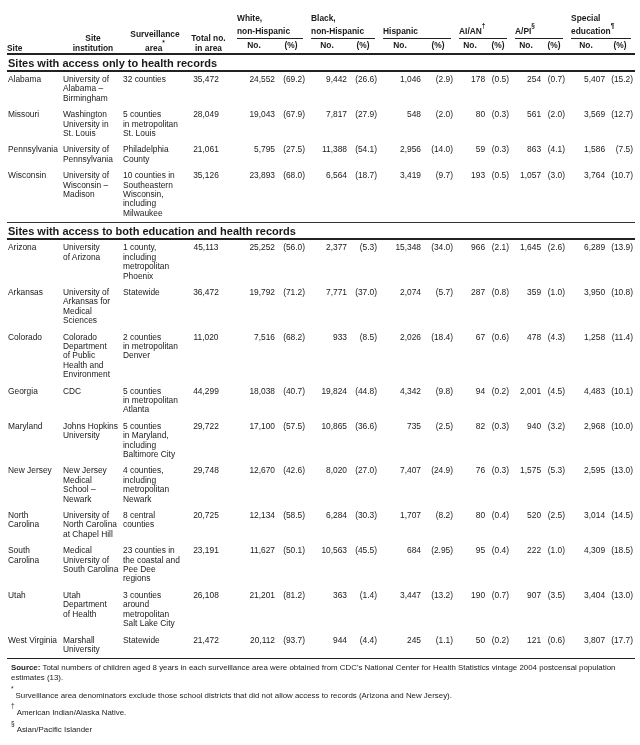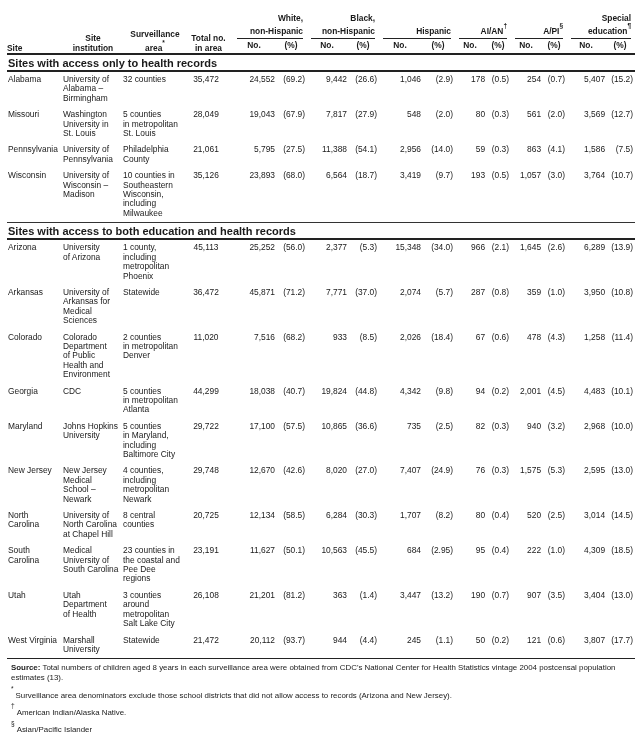--- a/index.html
+++ b/index.html
@@ -22,21 +22,21 @@
     overflow:hidden;
   }
   thead th{font-weight:bold;vertical-align:bottom;padding-top:6px;}
   thead{border-bottom:2px solid #222;}
   .pre{white-space:pre-line;}
   .h-site{text-align:left;}
   .h-inst,.h-area,.h-total{text-align:center;}
   .h-total{padding-right:3px;}
   th.h-group{padding-left:0;padding-right:0;}
   .grp{
-    border-bottom:1px solid #222;text-align:right;margin:0 4px;
+    border-bottom:1px solid #222;text-align:left;margin:0 4px;
     padding-bottom:1px;
   }
   .hsup,.fsup{font-size:6.5px;position:relative;top:-0.35em;}
   tr.subhead th{text-align:center;padding:2px 0 3px 0;}
   tbody.sect-head td{
     font-weight:bold;font-size:11px;line-height:10px;
     padding:3px 0 2px 1px;
   }
   tbody.sect-head{border-bottom:2px solid #222;}
   tbody.sect-head.second{border-top:1px solid #333;}
@@ -250,21 +250,21 @@
     </tr>
 
     <tr class="data-row">
       <td class="c-site">Arkansas</td>
       <td class="c-inst">University of
 Arkansas for
 Medical
 Sciences</td>
       <td class="c-area">Statewide</td>
       <td class="c-total">36,472</td>
-      <td class="num">45,871</td>
+      <td class="num">19,792</td>
       <td class="pct">(71.2)</td>
       <td class="num">7,771</td>
       <td class="pct">(37.0)</td>
       <td class="num">2,074</td>
       <td class="pct">(5.7)</td>
       <td class="num">287</td>
       <td class="pct">(0.8)</td>
       <td class="num">359</td>
       <td class="pct">(1.0)</td>
       <td class="num">3,950</td>

